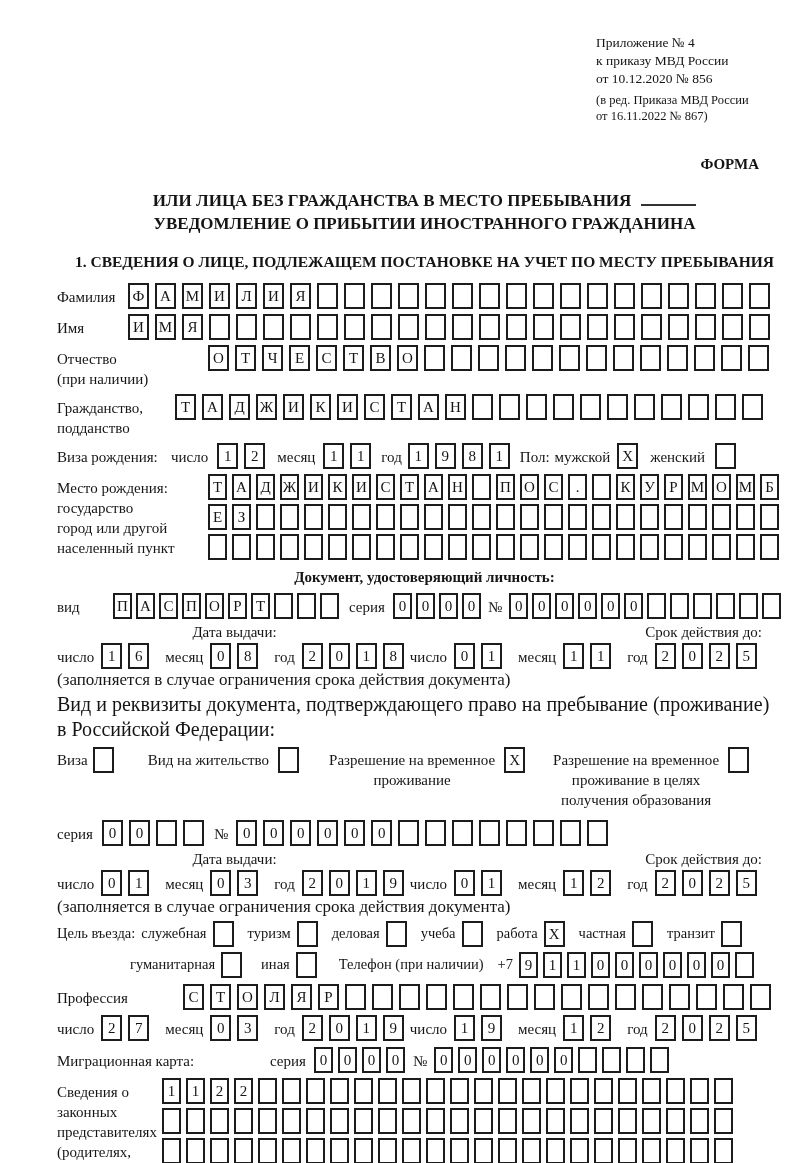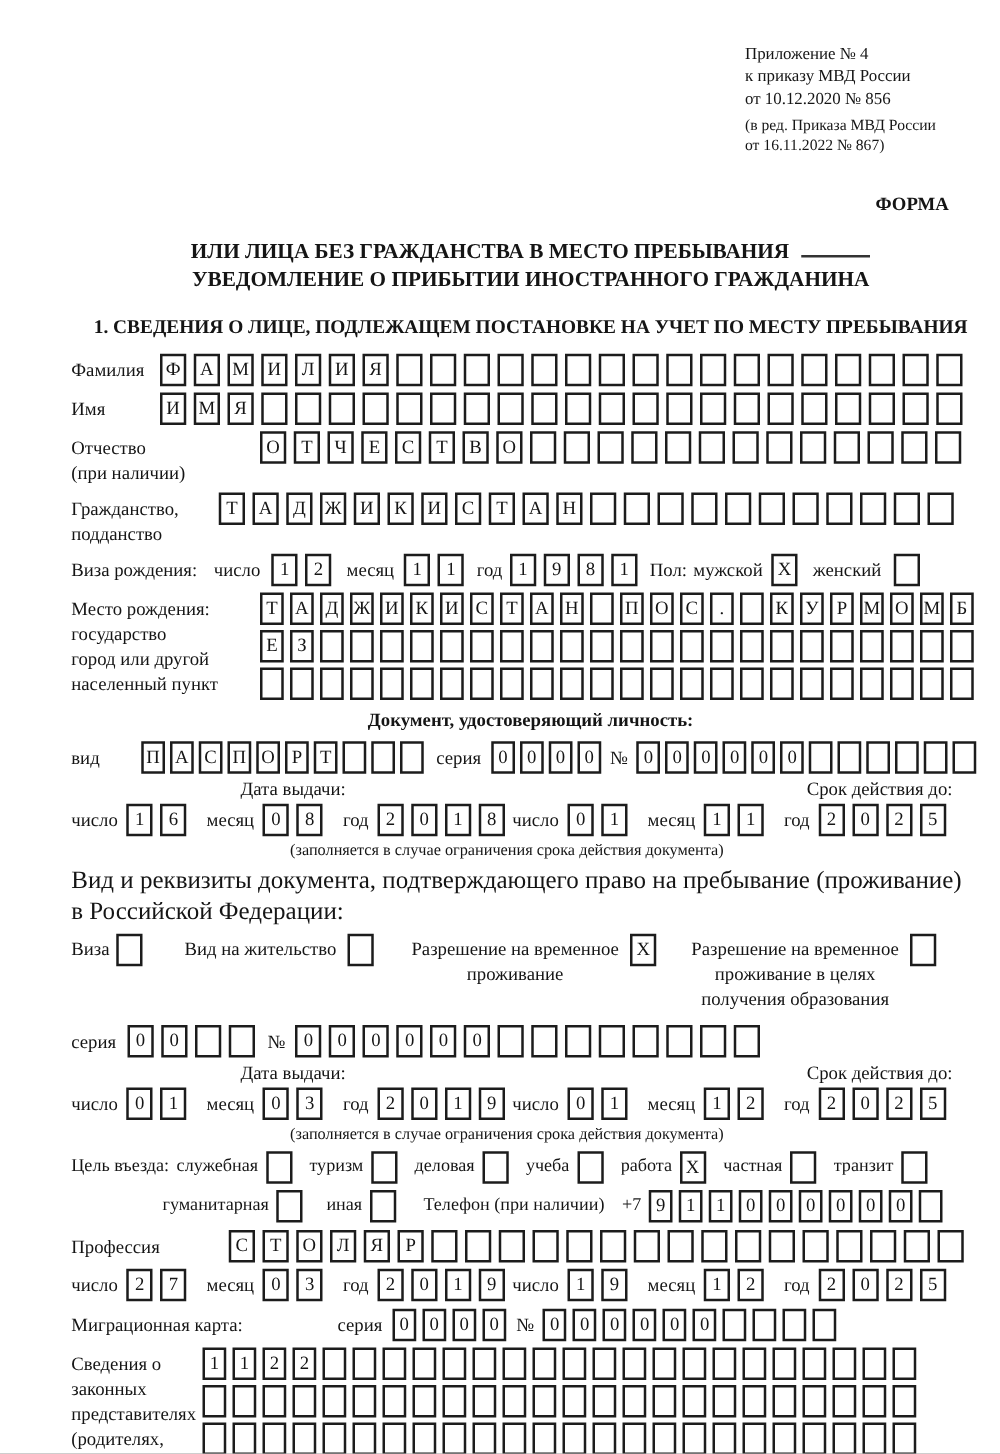--- a/index.html
+++ b/index.html
@@ -33,21 +33,21 @@
   .doc-heading{font-weight:bold;font-size:15px;text-align:center;margin:4px 0 7px 0;}
   .dlbl{font-size:15px;line-height:20px;padding-top:4px;display:inline-block;}
   .dg{display:flex;align-items:flex-start;}
   .dg .dlbl{margin-right:7px;}
   .dg .gap{margin-left:10px;}
   .dates-hdr{display:flex;font-size:15px;margin-bottom:2px;}
   .dates-hdr .h1{width:355px;text-align:center;}
   .dates-hdr .h2{flex:1;text-align:right;padding-right:30px;}
   .dates-row{display:flex;margin-bottom:2px;}
   .dates-row .g2{margin-left:auto;margin-right:48px;}
-  .note{font-size:13px;text-align:center;padding-right:38px;margin-bottom:6px;line-height:17px;}
+  .note{font-size:17px;text-align:left;padding-right:38px;margin-bottom:6px;line-height:17px;}
   .intro{font-size:20px;line-height:21px;margin-top:4px;}
   .opts{display:flex;align-items:flex-start;margin-top:7px;margin-bottom:10px;font-size:15px;}
   .opt{display:flex;align-items:flex-start;}
   .opt .optlines{text-align:center;line-height:20px;padding-top:3px;}
   .opt .boxes{margin-left:9px;padding-top:0;}
   .purpose{display:flex;align-items:flex-start;font-size:14.5px;margin-bottom:5px;}
   .purpose .plbl{padding-top:4px;margin-right:6px;}
   .purpose .boxes{margin-right:8px;}
   .phone-row{display:flex;align-items:flex-start;font-size:14.5px;margin-left:73px;margin-bottom:6px;}
   .phone-row .plbl{padding-top:4px;margin-right:6px;}

